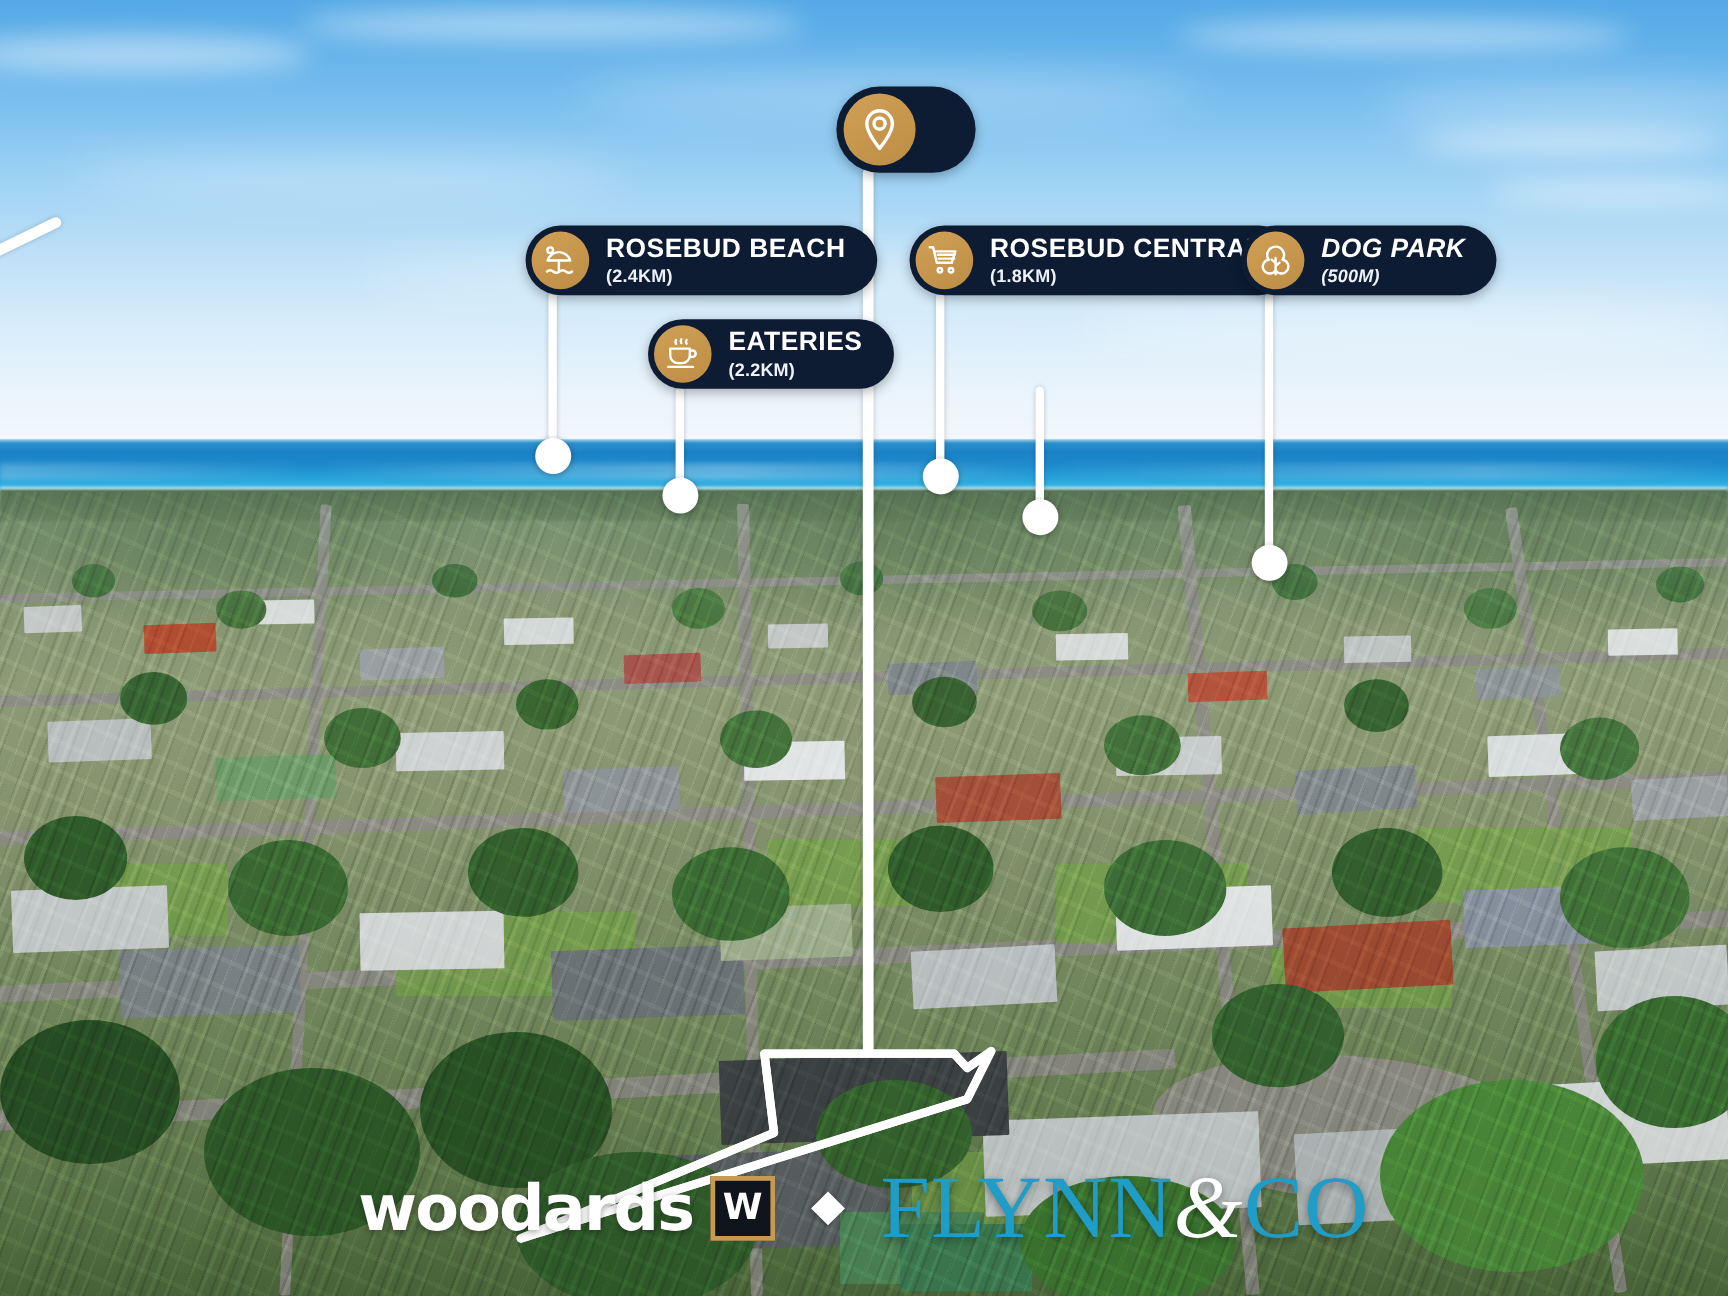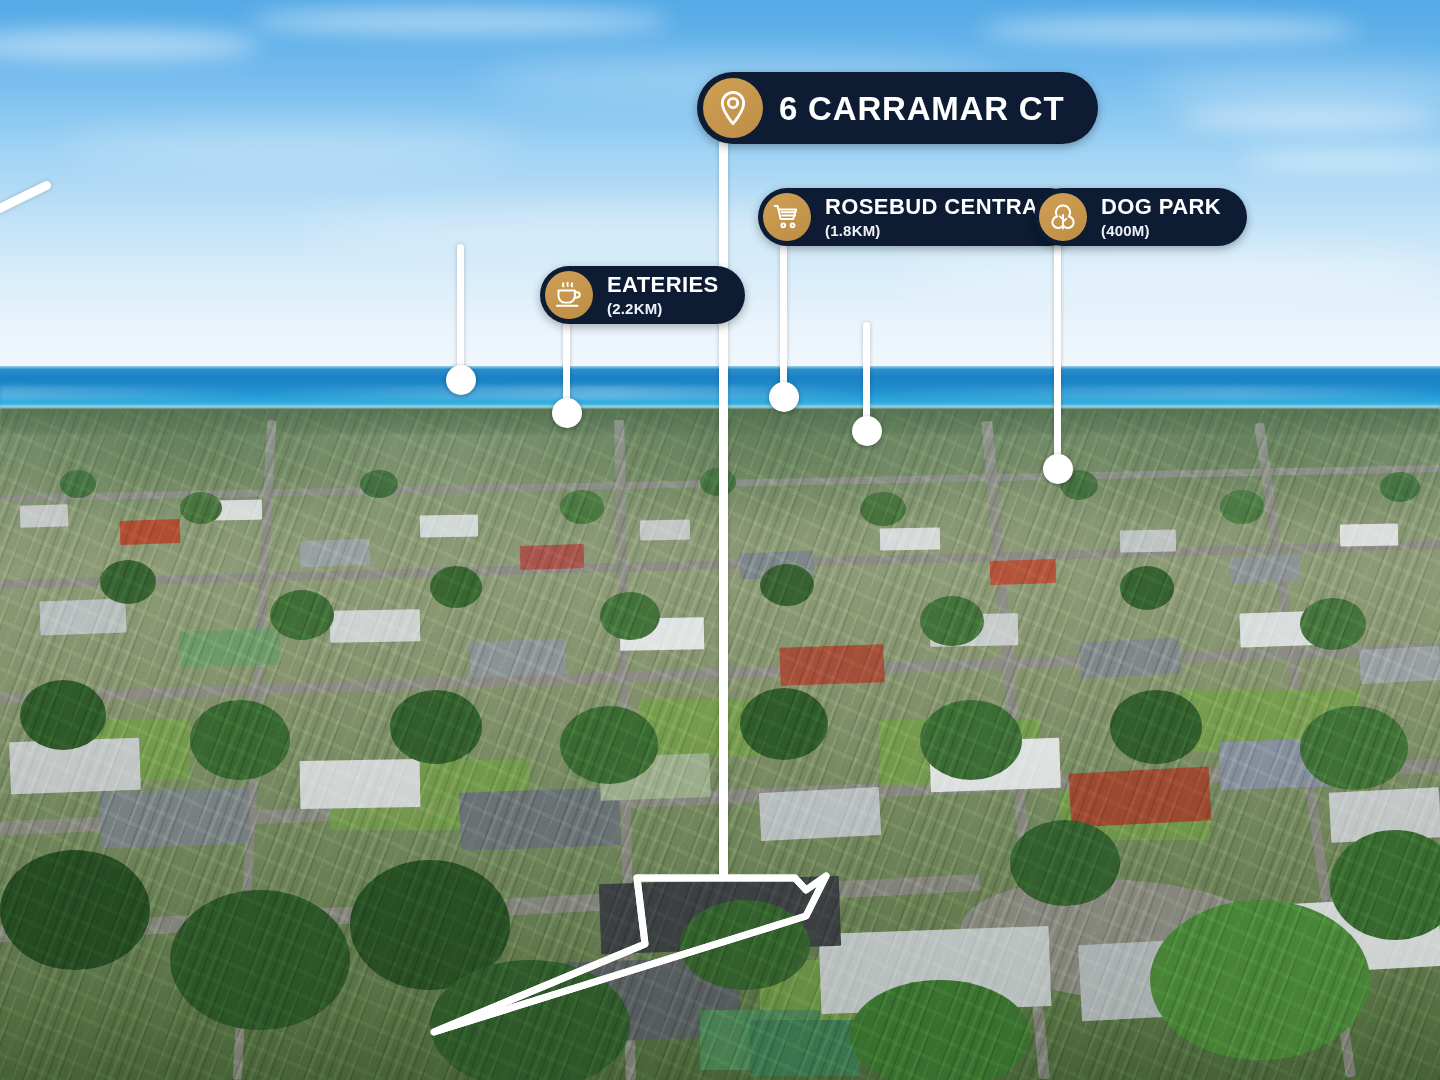--- a/index.html
+++ b/index.html
@@ -304,26 +304,37 @@
     <path d="M637,878 L645,944 L434,1032 L806,916 L826,876 L806,890 L795,878 Z" fill="none" stroke="#ffffff" stroke-width="7" stroke-linejoin="round"></path>
   </svg>
 
   <div class="pill big" style="left:697px; top:72px;">
     <span class="pill-ico">
       <svg width="40" height="40" viewBox="0 0 24 24" fill="none" stroke="#fff" stroke-width="1.7" stroke-linecap="round" stroke-linejoin="round">
         <path d="M12 2.6c-3.6 0-6.4 2.9-6.4 6.5 0 4.8 6.4 12.3 6.4 12.3s6.4-7.5 6.4-12.3c0-3.6-2.8-6.5-6.4-6.5z"></path>
         <circle cx="12" cy="9" r="2.8"></circle>
       </svg>
     </span>
+  </div>
+
+
+  <div class="pill" style="left:438px; top:188px;">
+    <span class="pill-ico">
+      <svg width="30" height="30" viewBox="0 0 24 24" fill="none" stroke="#fff" stroke-width="1.6" stroke-linecap="round" stroke-linejoin="round">
+        <circle cx="5.2" cy="5.2" r="1.9"></circle>
+        <path d="M11 6.5c3.4 0 6.6 2.3 7.6 5.6H3.4C4.4 8.8 7.6 6.5 11 6.5z"></path>
+        <path d="M11 12.1v6.4"></path>
+        <path d="M3 19.4c1.4-1.1 2.8-1.1 4.2 0 1.4 1.1 2.8 1.1 4.2 0 1.4-1.1 2.8-1.1 4.2 0 1.4 1.1 2.8 1.1 4.2 0"></path>
+      </svg>
+    </span>
     <span class="pill-txt">
-      <span class="pill-title">6 CARRAMAR CT</span>
-    </span>
-  </div>
-
-
+      <span class="pill-title">ROSEBUD BEACH</span>
+      <span class="pill-sub">(2.4KM)</span>
+    </span>
+  </div>
 
   <div class="pill" style="left:540px; top:266px;">
     <span class="pill-ico">
       <svg width="30" height="30" viewBox="0 0 24 24" fill="none" stroke="#fff" stroke-width="1.6" stroke-linecap="round" stroke-linejoin="round">
         <path d="M7.5 2.6c-.6.9-.6 1.6 0 2.5M11 2.2c-.6.9-.6 1.6 0 2.5M14.5 2.6c-.6.9-.6 1.6 0 2.5"></path>
         <path d="M3.6 8.4h13.1v4.4c0 2.9-2.4 5.3-5.3 5.3H8.9c-2.9 0-5.3-2.4-5.3-5.3V8.4z"></path>
         <path d="M16.9 9.7h1.6a2.1 2.1 0 1 1 0 4.2h-1.6"></path>
         <path d="M2.3 20.6h16.5"></path>
       </svg>
     </span>
@@ -342,27 +353,39 @@
         <circle cx="16.4" cy="18.6" r="1.5"></circle>
       </svg>
     </span>
     <span class="pill-txt">
       <span class="pill-title">ROSEBUD CENTRAL</span>
       <span class="pill-sub">(1.8KM)</span>
     </span>
   </div>
 
 
-  <div class="pill" style="left:1034px; top:188px;">
+  <div class="pill" style="left:1034px; top:188px;font-style:italic;">
     <span class="pill-ico">
       <svg width="30" height="30" viewBox="0 0 24 24" fill="none" stroke="#fff" stroke-width="1.6" stroke-linecap="round" stroke-linejoin="round">
         <path d="M12 2.8a5.6 5.6 0 0 0-4.6 8.8A4.6 4.6 0 1 0 12 18.6a4.6 4.6 0 1 0 4.6-7 5.6 5.6 0 0 0-4.6-8.8z"></path>
         <path d="M12 10.4v10.8M12 13.8l-2.6-2.3M12 15.8l2.6-2.3"></path>
       </svg>
     </span>
     <span class="pill-txt">
       <span class="pill-title">DOG PARK</span>
-      <span class="pill-sub">(400M)</span>
-    </span>
-  </div>
-
+      <span class="pill-sub">(500M)</span>
+    </span>
+  </div>
+
+  <div class="logos">
+    <div class="woodards">
+      <span class="woodards-word">woodards</span>
+      <span class="woodards-mark">W</span>
+    </div>
+
+    <span class="sep-diamond"></span>
+
+    <div class="flynn">
+      <span class="c">FLYNN</span><span class="amp">&amp;</span><span class="c">CO</span>
+    </div>
+  </div>
 
 </div>
 
 </body></html>

